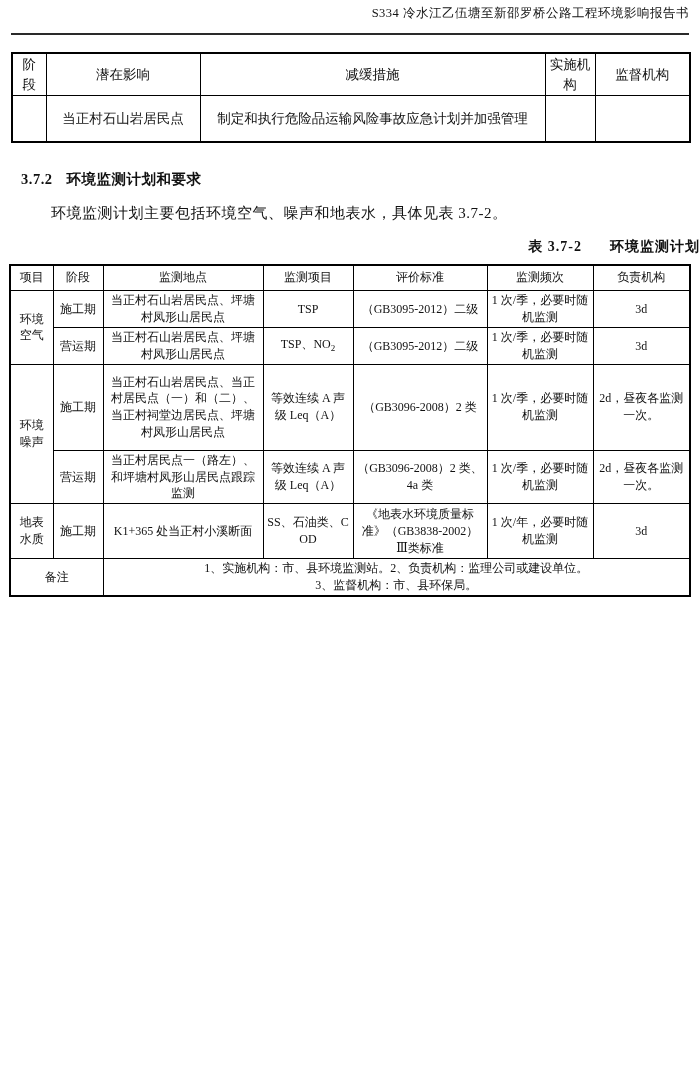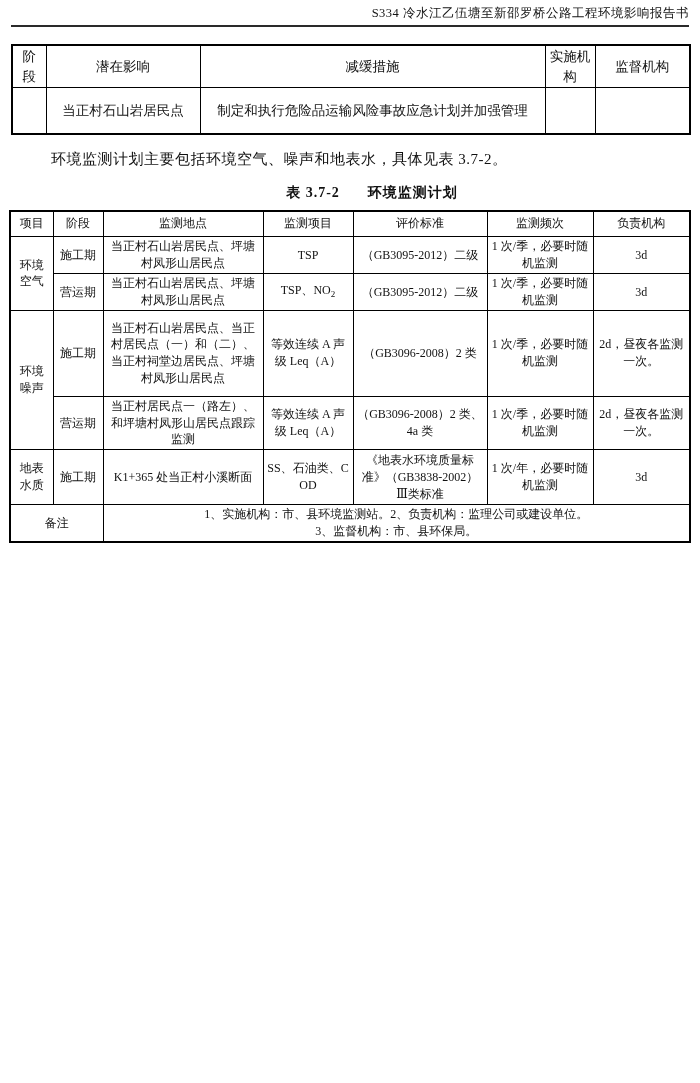--- a/index.html
+++ b/index.html
@@ -11,21 +11,21 @@
     margin: 0 auto;
     background: #ffffff;
     color: #111;
     font-family: "Liberation Serif", "DejaVu Serif", serif;
     overflow: hidden;
   }
   
   .run-header {
     margin: 0 11px;
     padding-top: 5px;
-    padding-bottom: 3px;
+    padding-bottom: 11px;
     text-align: right;
     font-size: 12.5px;
     border-bottom: 2px solid #2a2a2a;
     letter-spacing: 0.5px;
   }
   
   table {
     border-collapse: collapse;
     table-layout: fixed;
     text-align: center;
@@ -57,21 +57,21 @@
   }
   .section-heading .num { margin-right: 14px; }
   .body-paragraph {
     margin: 15px 21px 0;
     font-size: 15px;
     text-indent: 2em;
     letter-spacing: 0.5px;
   }
   .table-caption {
     margin: 15px 0 0;
-    text-align: center;
+    text-align: right;
     font-size: 14px;
     font-weight: bold;
     letter-spacing: 1px;
     padding-left: 44px;
   }
   .table-caption .gap { display: inline-block; width: 28px; }
   
   .monitor-table {
     width: 680px;
     margin: 8px auto 0;
@@ -129,20 +129,23 @@
       <tr>
         <td></td>
         <td>当正村石山岩居民点</td>
         <td>制定和执行危险品运输风险事故应急计划并加强管理</td>
         <td></td>
         <td></td>
       </tr>
     </tbody>
   </table>
 
+  <div class="section-heading">
+    <span class="num">3.7.2</span><span>环境监测计划和要求</span>
+  </div>
 
   <p class="body-paragraph">环境监测计划主要包括环境空气、噪声和地表水，具体见表 3.7-2。</p>
 
   <div class="table-caption">
     <span>表 3.7-2</span><span class="gap"></span><span>环境监测计划</span>
   </div>
 
   <table class="monitor-table">
     <colgroup>
       <col style="width:43px">

